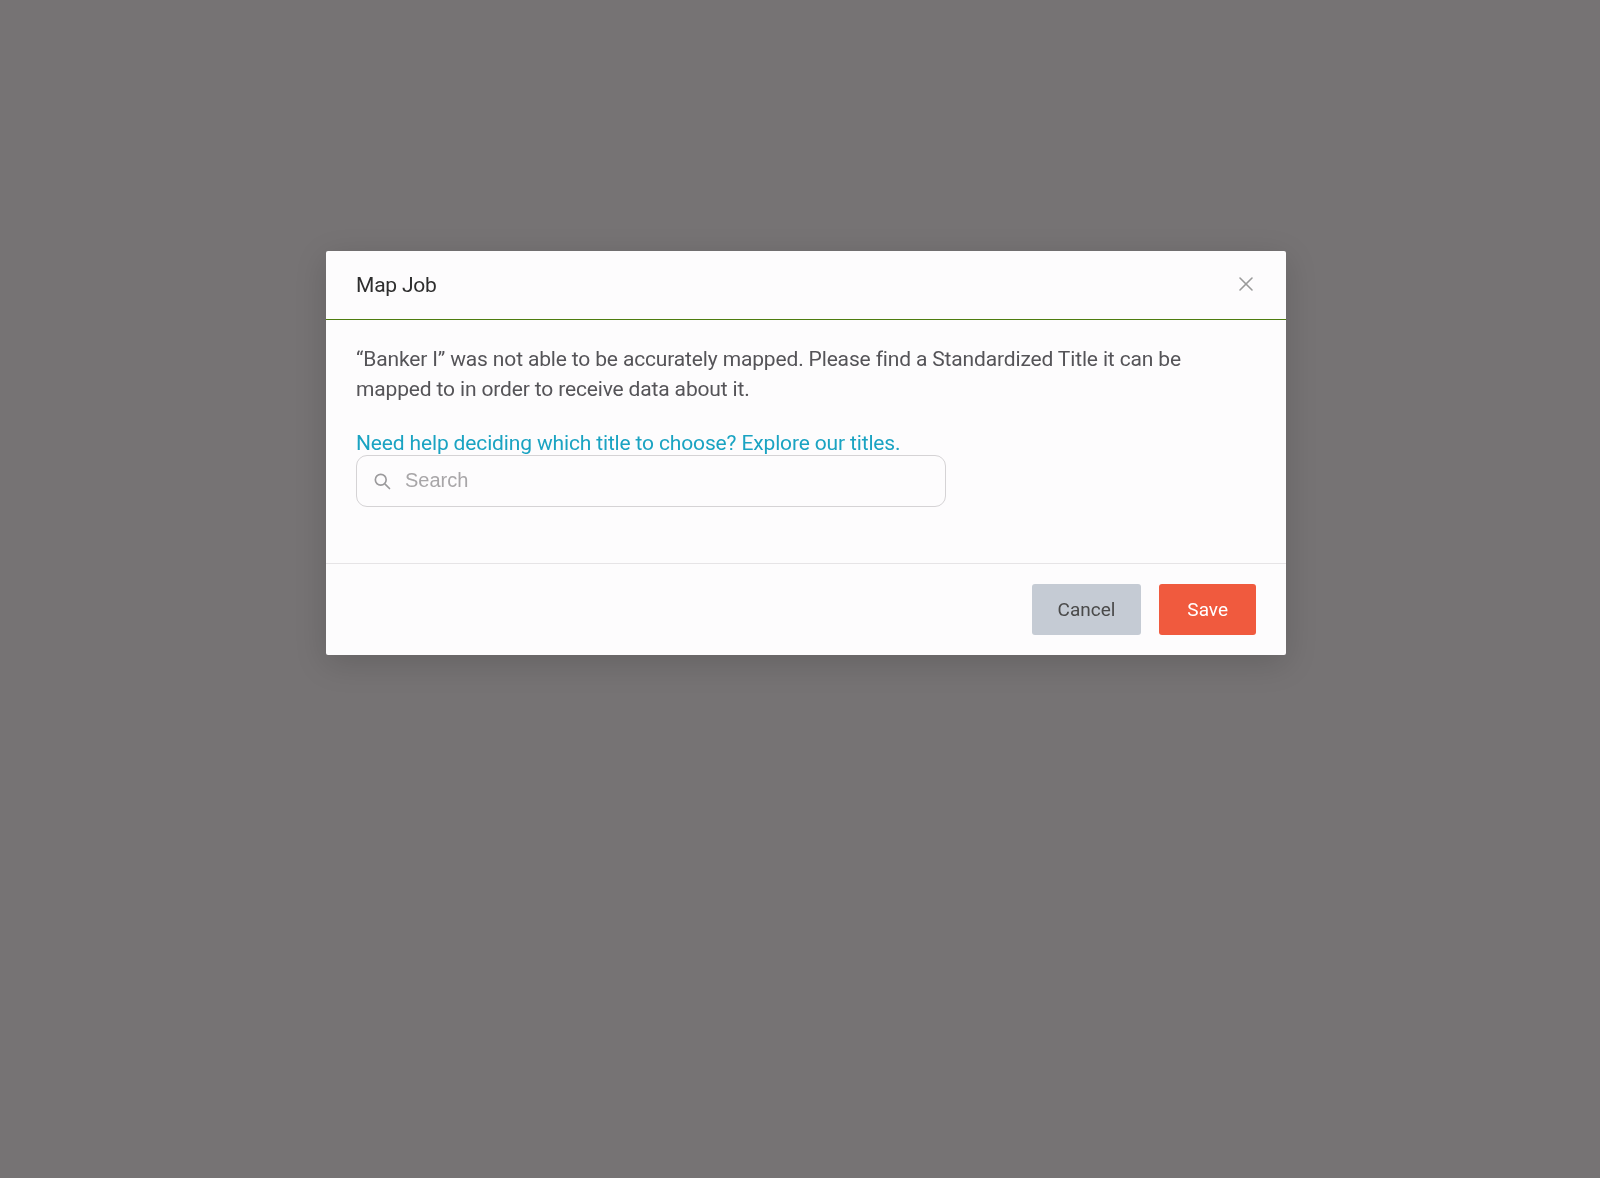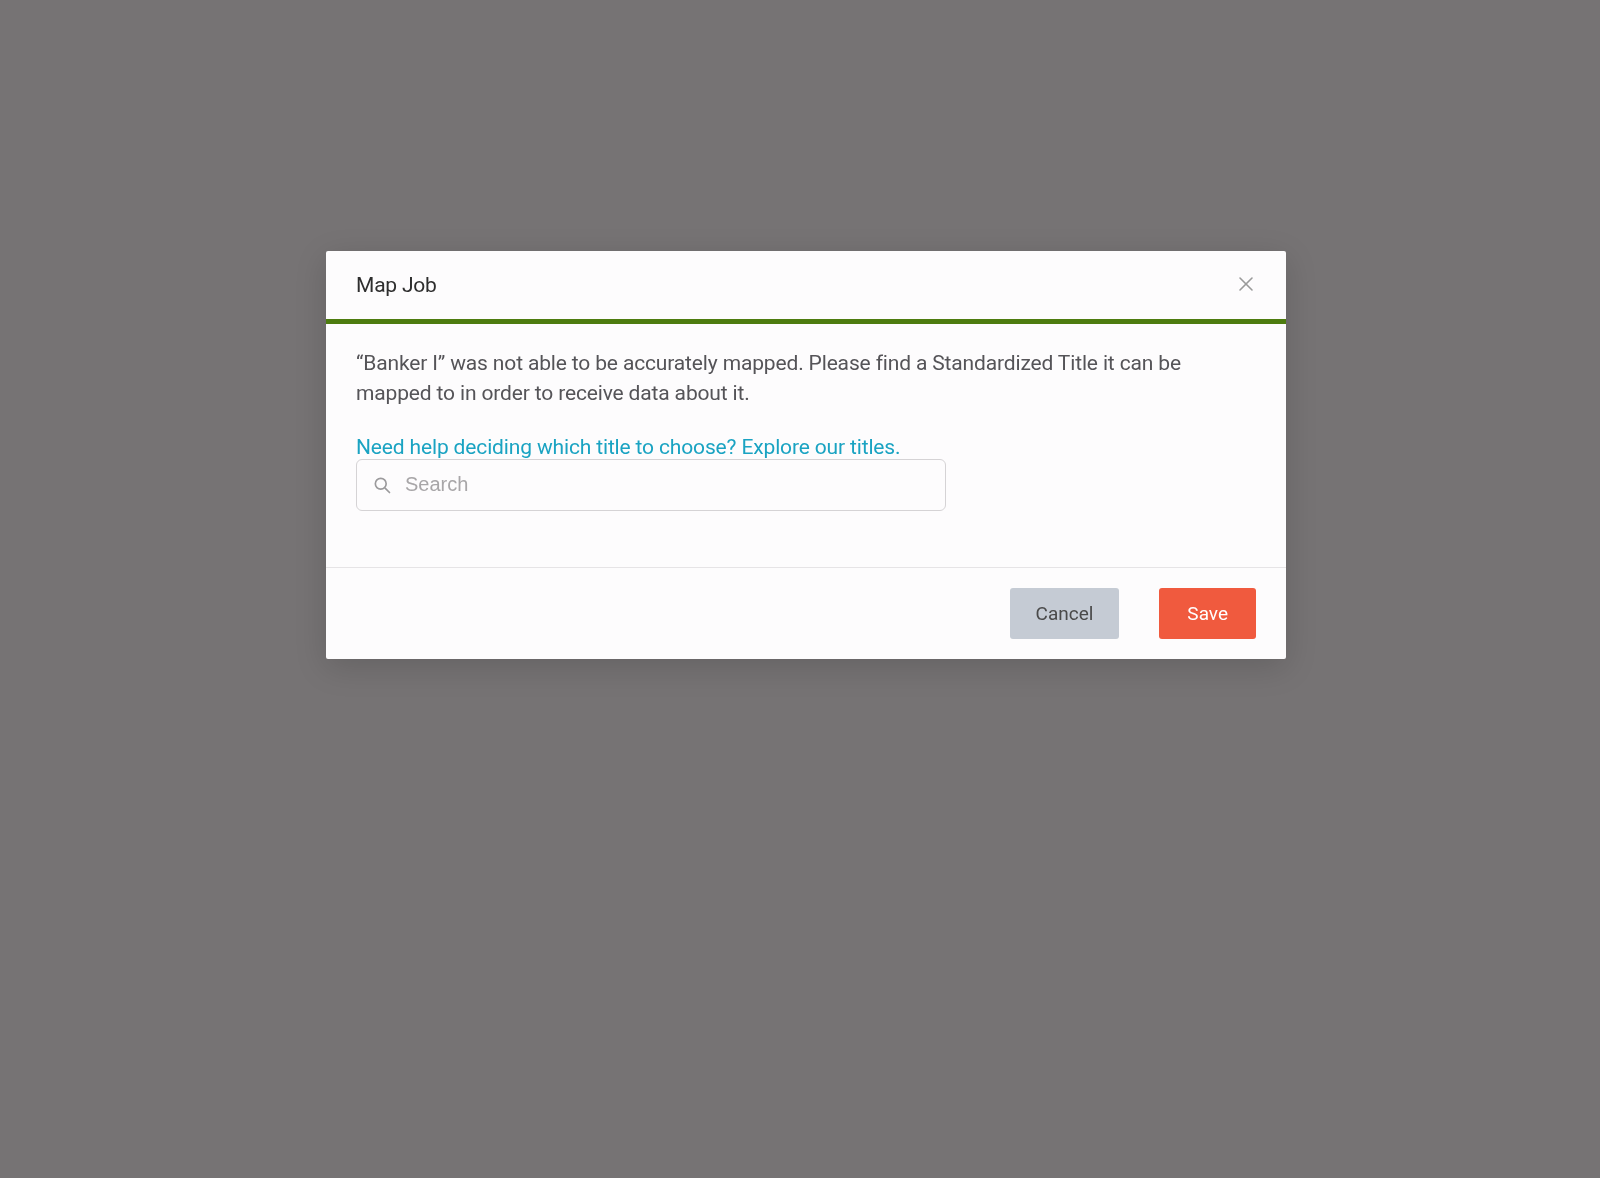--- a/index.html
+++ b/index.html
@@ -22,21 +22,21 @@
       width: 960px;
       background: #fdfcfd;
       border-radius: 2px;
       box-shadow: 0 8px 32px rgba(0,0,0,0.15);
     }
     .modal-header {
       display: flex;
       align-items: center;
       justify-content: space-between;
       padding: 22px 30px 22px 30px;
-      border-bottom: 5px solid #4d7c0f;
+      border-bottom: 1px solid #4d7c0f;
     }
     .modal-title {
       font-size: 21px;
       font-weight: 400;
       color: #2e2e2e;
       letter-spacing: -0.2px;
     }
     .close-btn {
       width: 20px;
       height: 20px;
@@ -69,21 +69,21 @@
       color: #1aa3c2;
       text-decoration: none;
       letter-spacing: -0.15px;
       cursor: pointer;
     }
     .search-wrap {
       position: relative;
       width: 590px;
       height: 52px;
       border: 1px solid #d5d3d5;
-      border-radius: 6px;
+      border-radius: 11px;
       background: #fdfcfd;
       display: flex;
       align-items: center;
     }
     .search-icon {
       position: absolute;
       left: 15px;
       color: #9b9a9c;
       display: flex;
       align-items: center;
@@ -104,21 +104,21 @@
       color: #333;
     }
     .search-input::placeholder {
       color: #a8a6a8;
     }
     .modal-footer {
       border-top: 1px solid #e6e4e6;
       padding: 20px 30px 20px 30px;
       display: flex;
       justify-content: flex-end;
-      gap: 28px;
+      gap: 6px;
     }
     .btn {
       border: none;
       border-radius: 3px;
       font-size: 19px;
       padding: 14px 26px;
       cursor: pointer;
       font-family: inherit;
     }
     .btn-cancel {

